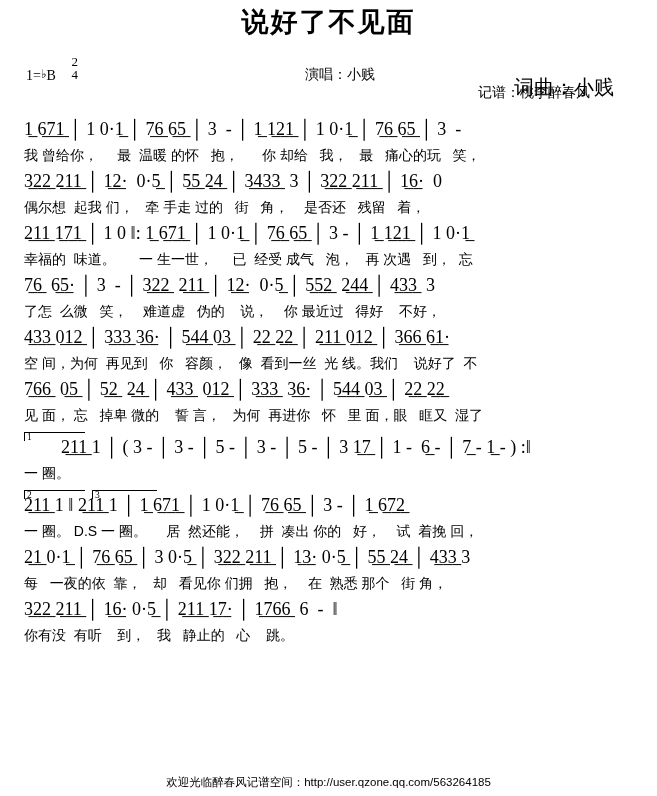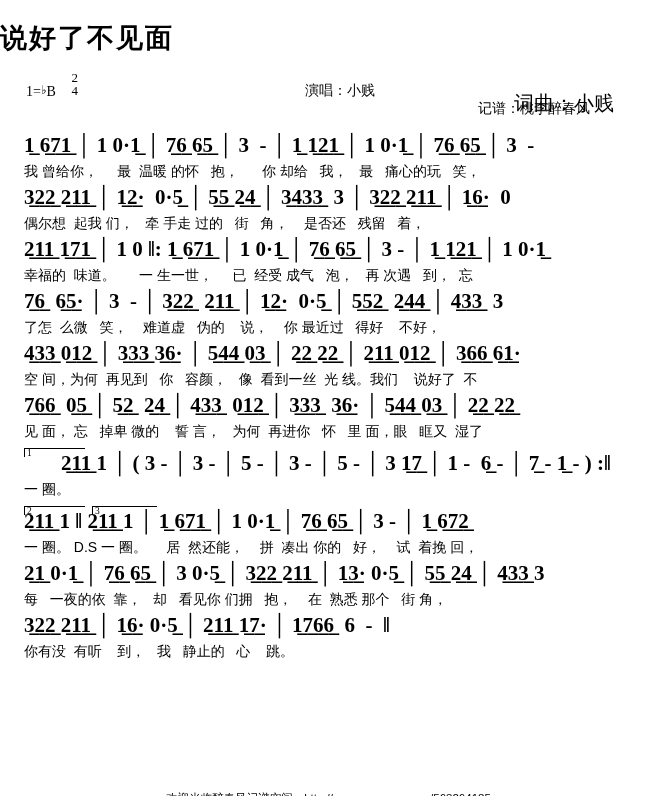--- a/index.html
+++ b/index.html
@@ -14,26 +14,26 @@
     color: #000000;
     position: relative;
     overflow: hidden;
   }
   .sheet {
     position: relative;
     width: 657px;
     height: 796px;
   }
   .title {
-    text-align: left;
+    text-align: center;
     font-family: "Liberation Serif", serif;
     font-size: 27px;
     font-weight: bold;
     letter-spacing: 2px;
-    margin-top: 20px;
+    margin-top: 4px;
   }
   .credits {
     position: relative;
     height: 62px;
     margin-top: 6px;
     font-size: 13.5px;
   }
   .key-sig {
     position: absolute;
     left: 26px;
@@ -82,22 +82,22 @@
 
   .staff {
     margin: 8px 20px 0 24px;
   }
   .line {
     position: relative;
     margin-bottom: 2px;
   }
   .notes {
     font-family: "Liberation Serif", serif;
-    font-size: 21px;
-    font-weight: bold;
+    font-size: 18px;
+    font-weight: normal;
     letter-spacing: 0px;
     white-space: pre;
     line-height: 26px;
     height: 30px;
   }
   .lyrics {
     font-family: "Liberation Sans", sans-serif;
     font-size: 14px;
     white-space: pre;
     line-height: 18px;

